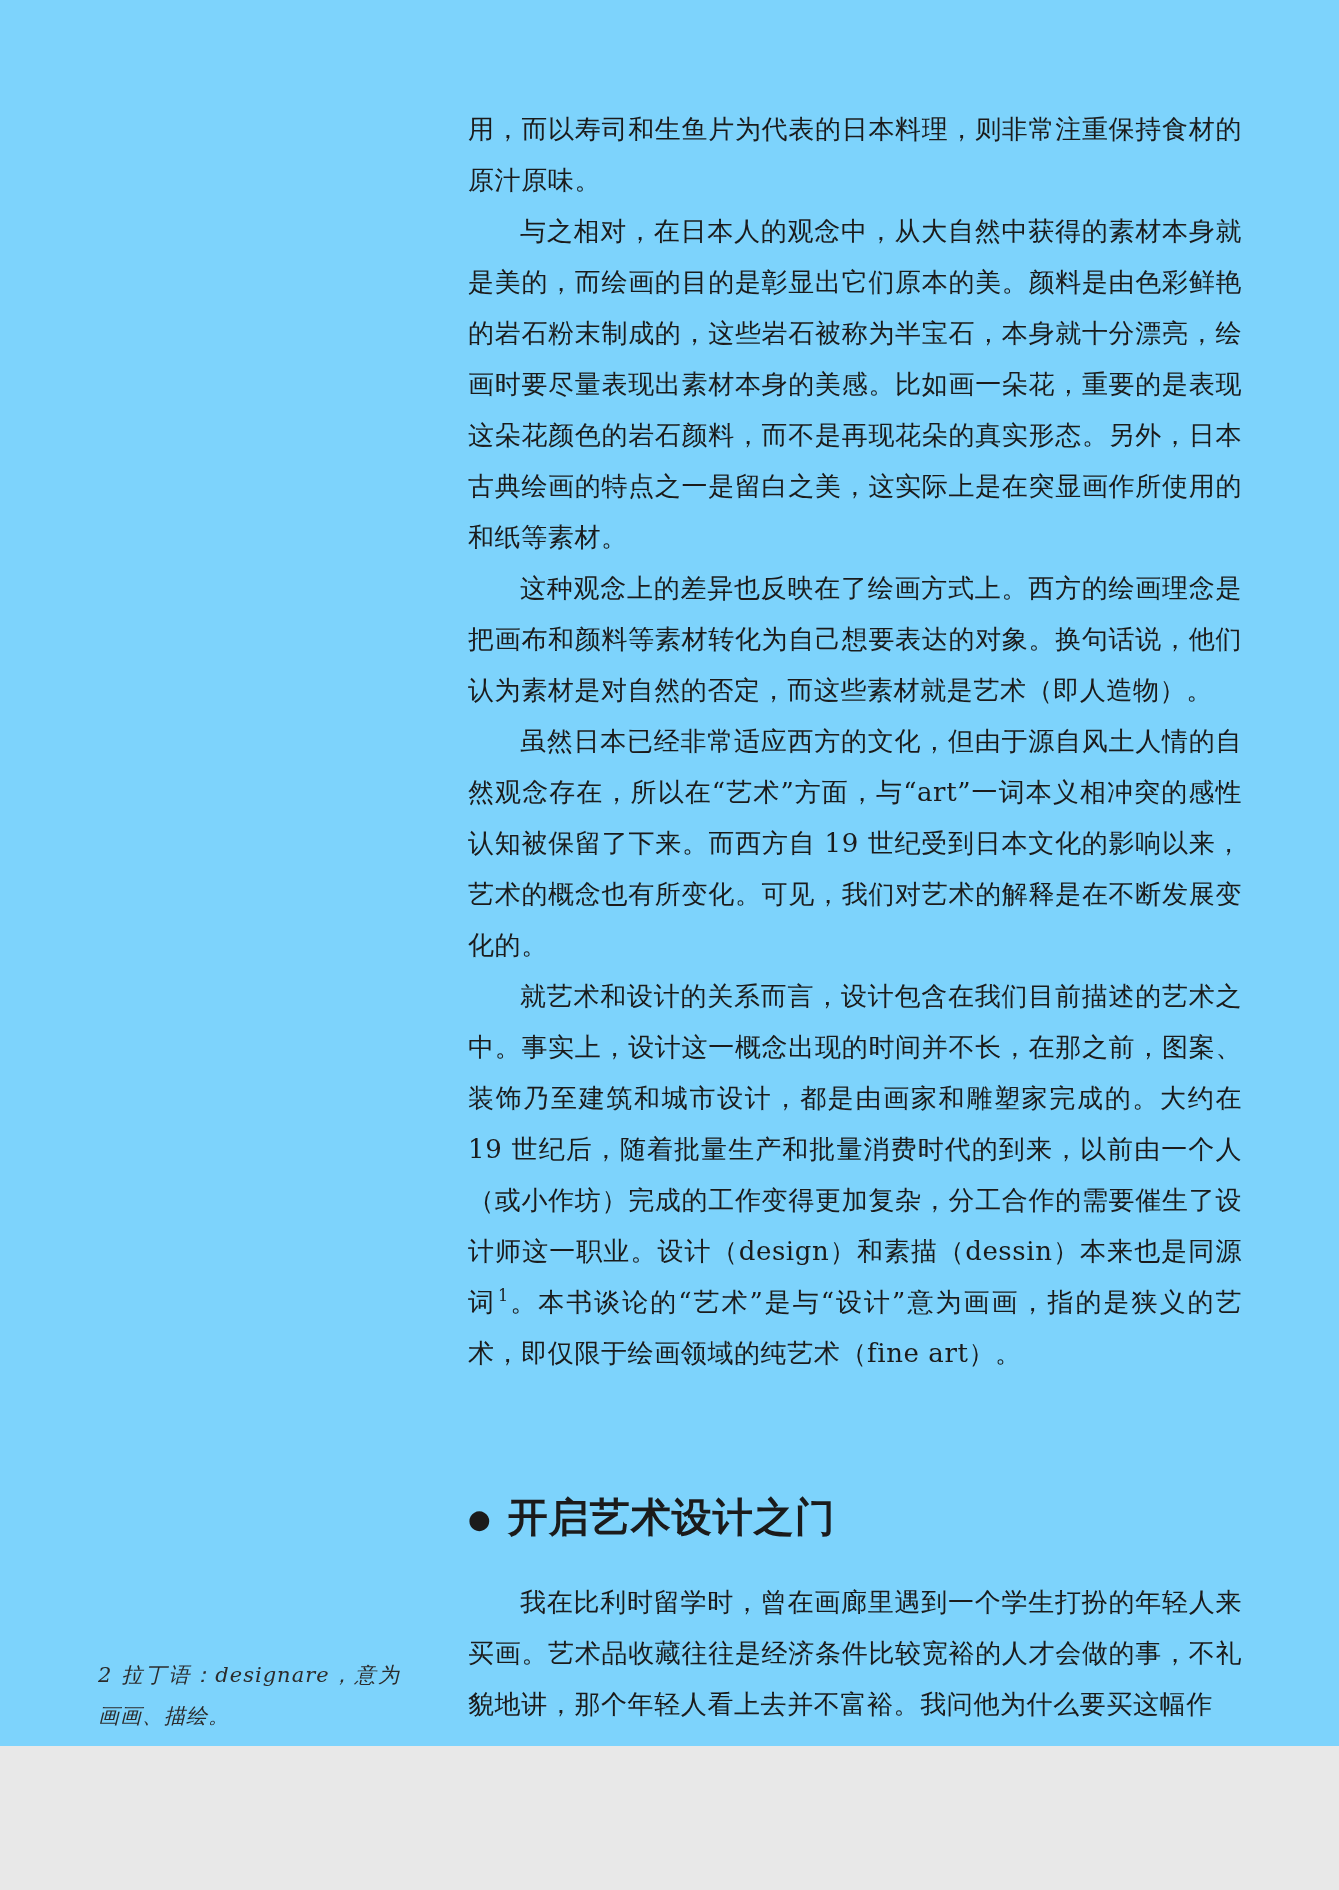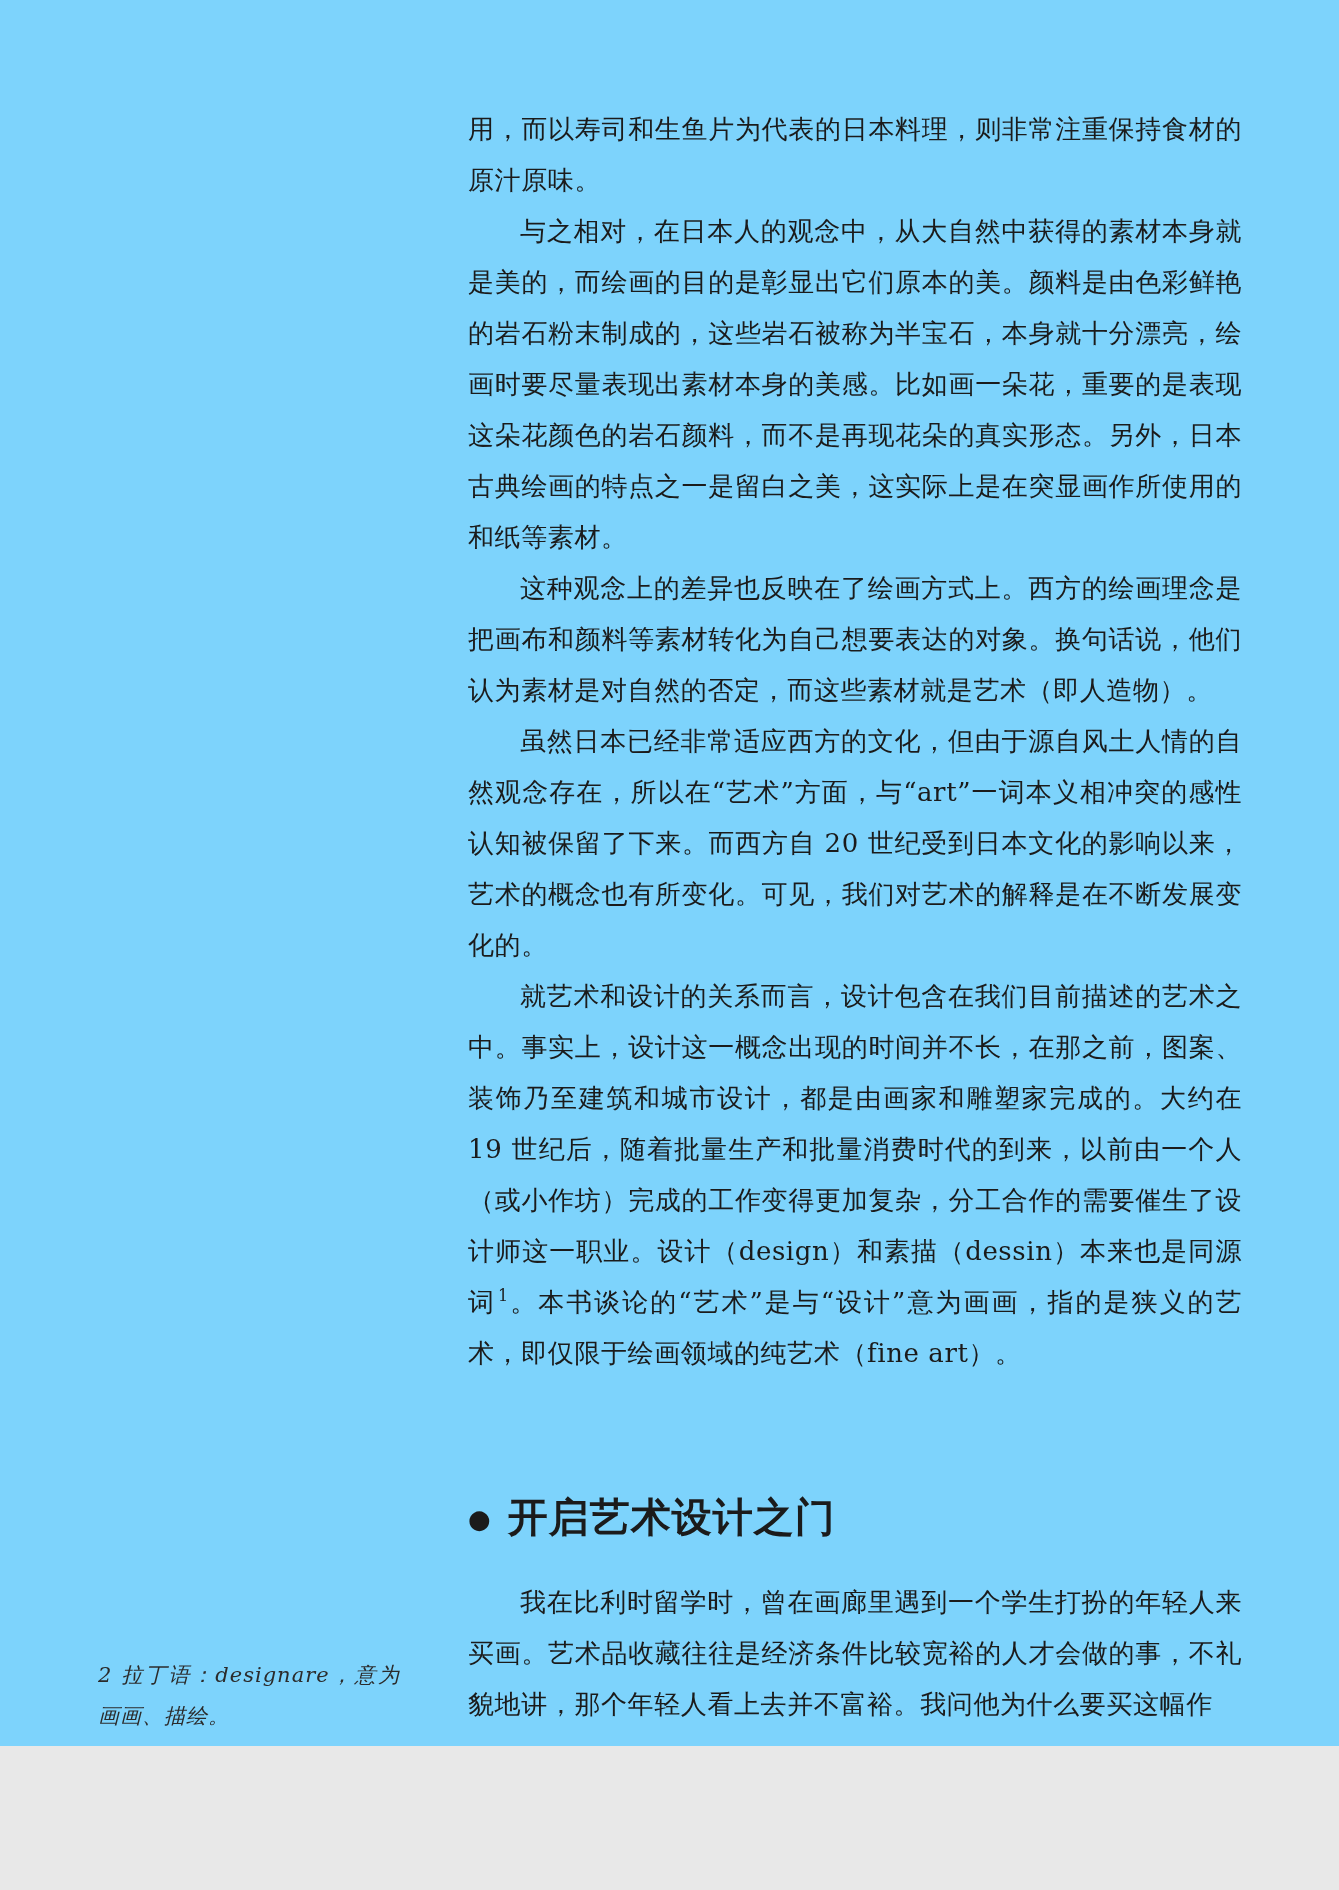--- a/index.html
+++ b/index.html
@@ -93,21 +93,21 @@
 </style>
 </head>
 <body>
 
 <div class="page">
 
   <main class="text-column">
     <p class="para no-indent">用，而以寿司和生鱼片为代表的日本料理，则非常注重保持食材的原汁原味。</p>
     <p class="para">与之相对，在日本人的观念中，从大自然中获得的素材本身就是美的，而绘画的目的是彰显出它们原本的美。颜料是由色彩鲜艳的岩石粉末制成的，这些岩石被称为半宝石，本身就十分漂亮，绘画时要尽量表现出素材本身的美感。比如画一朵花，重要的是表现这朵花颜色的岩石颜料，而不是再现花朵的真实形态。另外，日本古典绘画的特点之一是留白之美，这实际上是在突显画作所使用的和纸等素材。</p>
     <p class="para">这种观念上的差异也反映在了绘画方式上。西方的绘画理念是把画布和颜料等素材转化为自己想要表达的对象。换句话说，他们认为素材是对自然的否定，而这些素材就是艺术（即人造物）。</p>
-    <p class="para">虽然日本已经非常适应西方的文化，但由于源自风土人情的自然观念存在，所以在“艺术”方面，与“art”一词本义相冲突的感性认知被保留了下来。而西方自 20 世纪受到日本文化的影响以来，艺术的概念也有所变化。可见，我们对艺术的解释是在不断发展变化的。</p>
+    <p class="para">虽然日本已经非常适应西方的文化，但由于源自风土人情的自然观念存在，所以在“艺术”方面，与“art”一词本义相冲突的感性认知被保留了下来。而西方自 19 世纪受到日本文化的影响以来，艺术的概念也有所变化。可见，我们对艺术的解释是在不断发展变化的。</p>
     <p class="para"><span>就艺术和设计的关系而言，设计包含在我们目前描述的艺术之中。事实上，设计这一概念出现的时间并不长，在那之前，图案、装饰乃至建筑和城市设计，都是由画家和雕塑家完成的。大约在 19 世纪后，随着批量生产和批量消费时代的到来，以前由一个人（或小作坊）完成的工作变得更加复杂，分工合作的需要催生了设计师这一职业。设计（design）和素描（dessin）本来也是同源词</span><sup class="fn-ref">1</sup><span>。本书谈论的“艺术”是与“设计”意为画画，指的是狭义的艺术，即仅限于绘画领域的纯艺术（fine art）。</span></p>
 
     <h2 class="section-heading">
       <span class="bullet">●</span>
       <span class="heading-text">开启艺术设计之门</span>
     </h2>
 
     <p class="para">我在比利时留学时，曾在画廊里遇到一个学生打扮的年轻人来买画。艺术品收藏往往是经济条件比较宽裕的人才会做的事，不礼貌地讲，那个年轻人看上去并不富裕。我问他为什么要买这幅作</p>
   </main>
 

